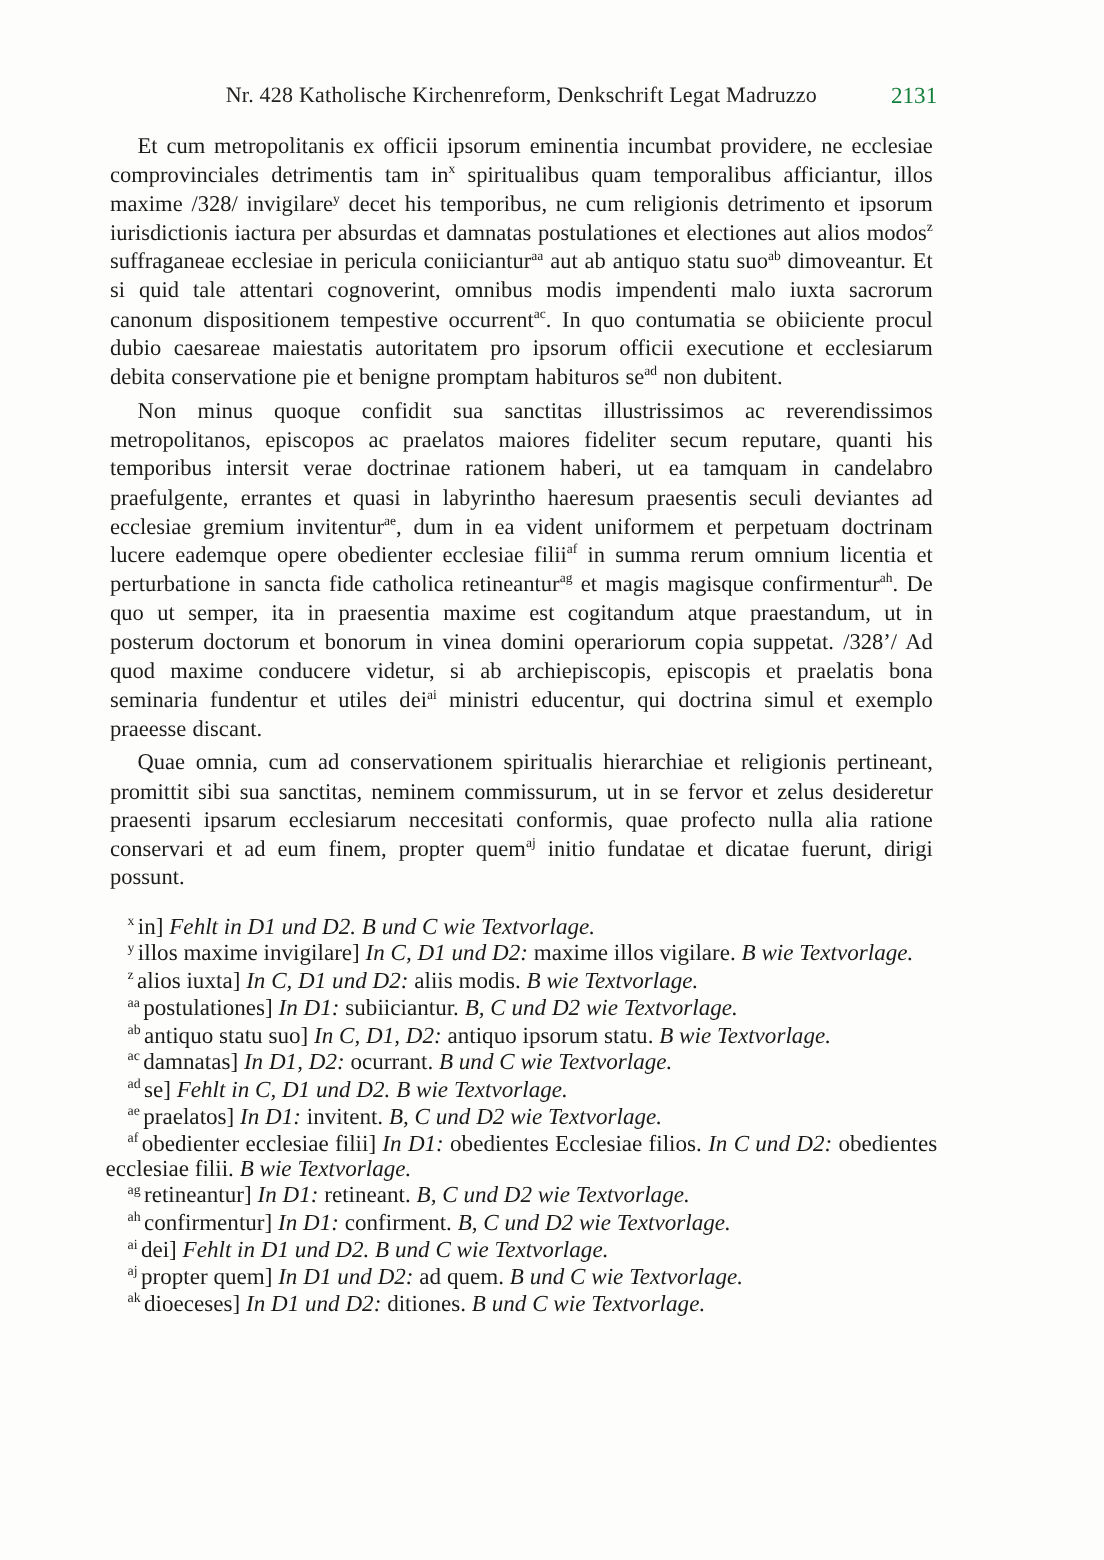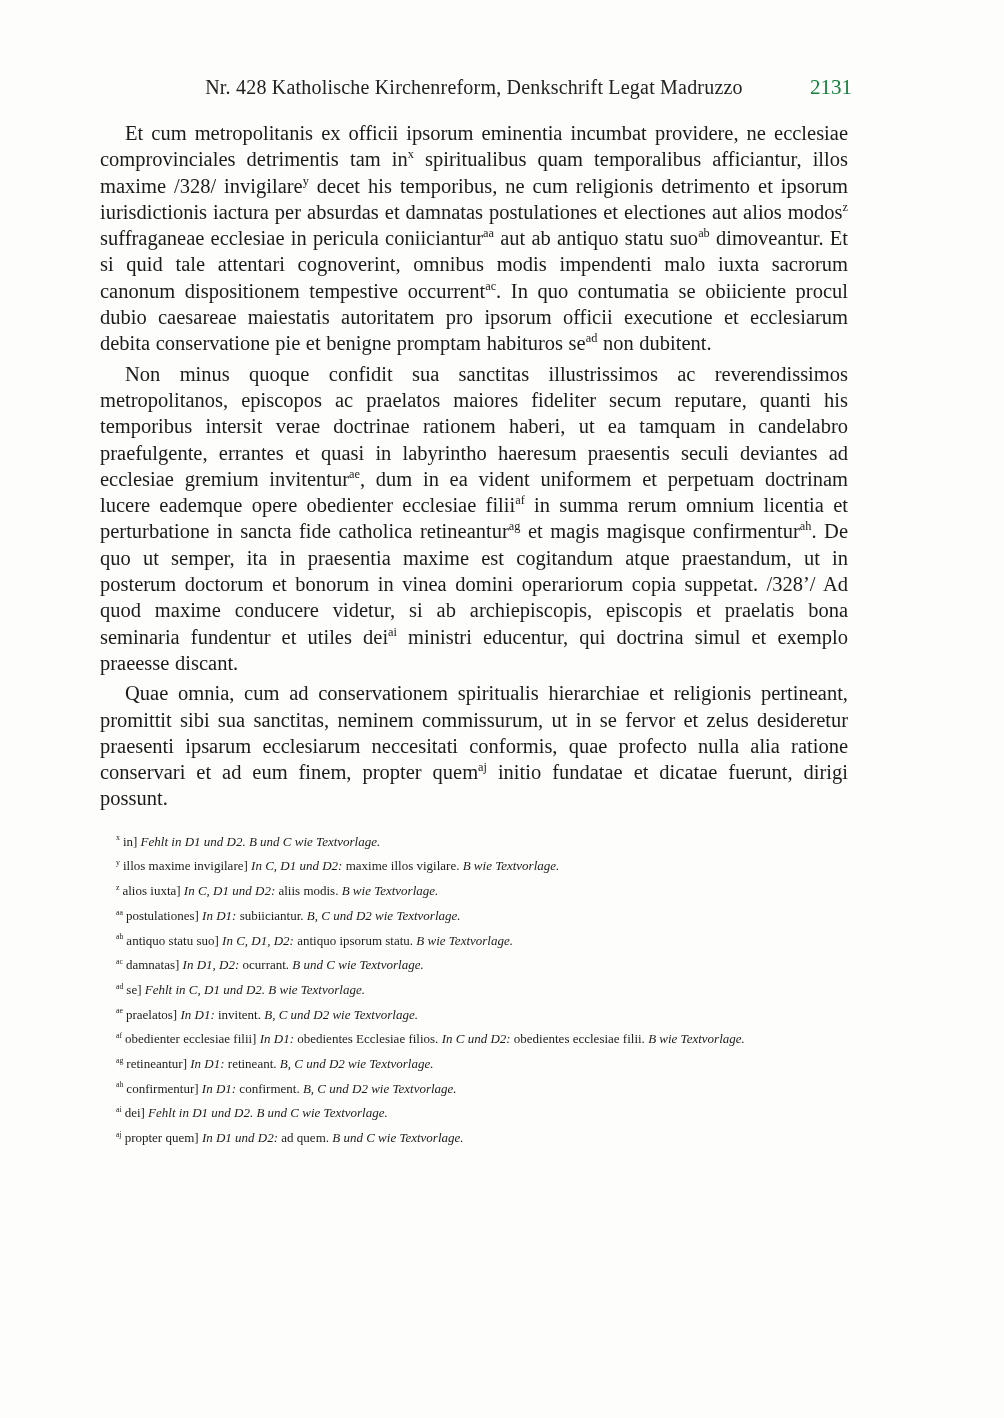--- a/index.html
+++ b/index.html
@@ -49,21 +49,21 @@
   sup {
     font-size: 0.6em;
     line-height: 0;
     vertical-align: super;
     letter-spacing: 0;
   }
   .footnotes {
     margin-top: 19px;
   }
   .footnote {
-    font-size: 13px;
+    font-size: 21px;
     line-height: 22.2px;
     text-align: justify;
     text-indent: 20px;
     margin: 0 0 2.5px 0;
   }
   .footnote sup {
     margin-right: 3px;
   }
   .it {
     font-style: italic;
@@ -91,14 +91,15 @@
       <div class="footnote"><sup>aa</sup><span>postulationes] </span><span class="it">In D1: </span><span>subiiciantur. </span><span class="it">B, C und D2 wie Textvorlage.</span></div>
       <div class="footnote"><sup>ab</sup><span>antiquo statu suo] </span><span class="it">In C, D1, D2: </span><span>antiquo ipsorum statu. </span><span class="it">B wie Textvorlage.</span></div>
       <div class="footnote"><sup>ac</sup><span>damnatas] </span><span class="it">In D1, D2: </span><span>ocurrant. </span><span class="it">B und C wie Textvorlage.</span></div>
       <div class="footnote"><sup>ad</sup><span>se] </span><span class="it">Fehlt in C, D1 und D2. B wie Textvorlage.</span></div>
       <div class="footnote"><sup>ae</sup><span>praelatos] </span><span class="it">In D1: </span><span>invitent. </span><span class="it">B, C und D2 wie Textvorlage.</span></div>
       <div class="footnote"><sup>af</sup><span>obedienter ecclesiae filii] </span><span class="it">In D1: </span><span>obedientes Ecclesiae filios. </span><span class="it">In C und D2: </span><span>obedientes ecclesiae filii. </span><span class="it">B wie Textvorlage.</span></div>
       <div class="footnote"><sup>ag</sup><span>retineantur] </span><span class="it">In D1: </span><span>retineant. </span><span class="it">B, C und D2 wie Textvorlage.</span></div>
       <div class="footnote"><sup>ah</sup><span>confirmentur] </span><span class="it">In D1: </span><span>confirment. </span><span class="it">B, C und D2 wie Textvorlage.</span></div>
       <div class="footnote"><sup>ai</sup><span>dei] </span><span class="it">Fehlt in D1 und D2. B und C wie Textvorlage.</span></div>
       <div class="footnote"><sup>aj</sup><span>propter quem] </span><span class="it">In D1 und D2: </span><span>ad quem. </span><span class="it">B und C wie Textvorlage.</span></div>
+      <div class="footnote"><sup>ak</sup><span>dioeceses] </span><span class="it">In D1 und D2: </span><span>ditiones. </span><span class="it">B und C wie Textvorlage.</span></div>
     </div>
 </div>
 
 </body></html>

